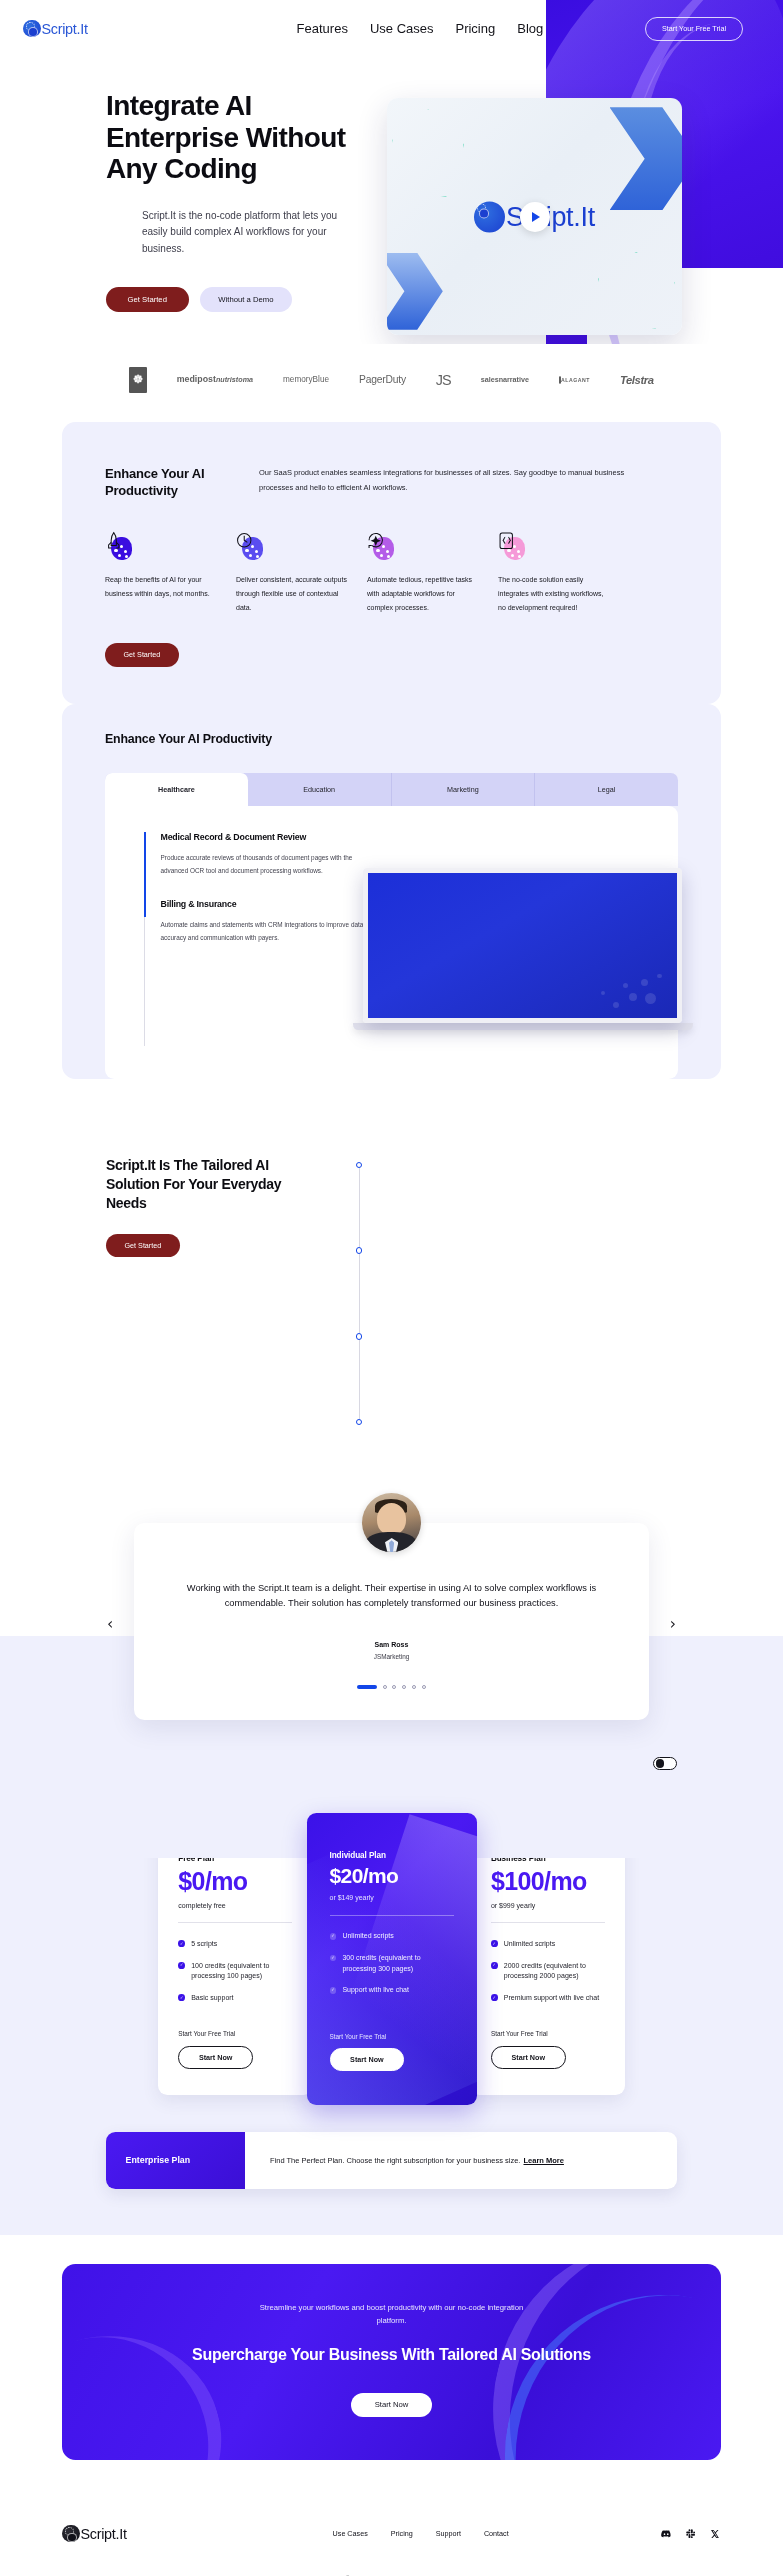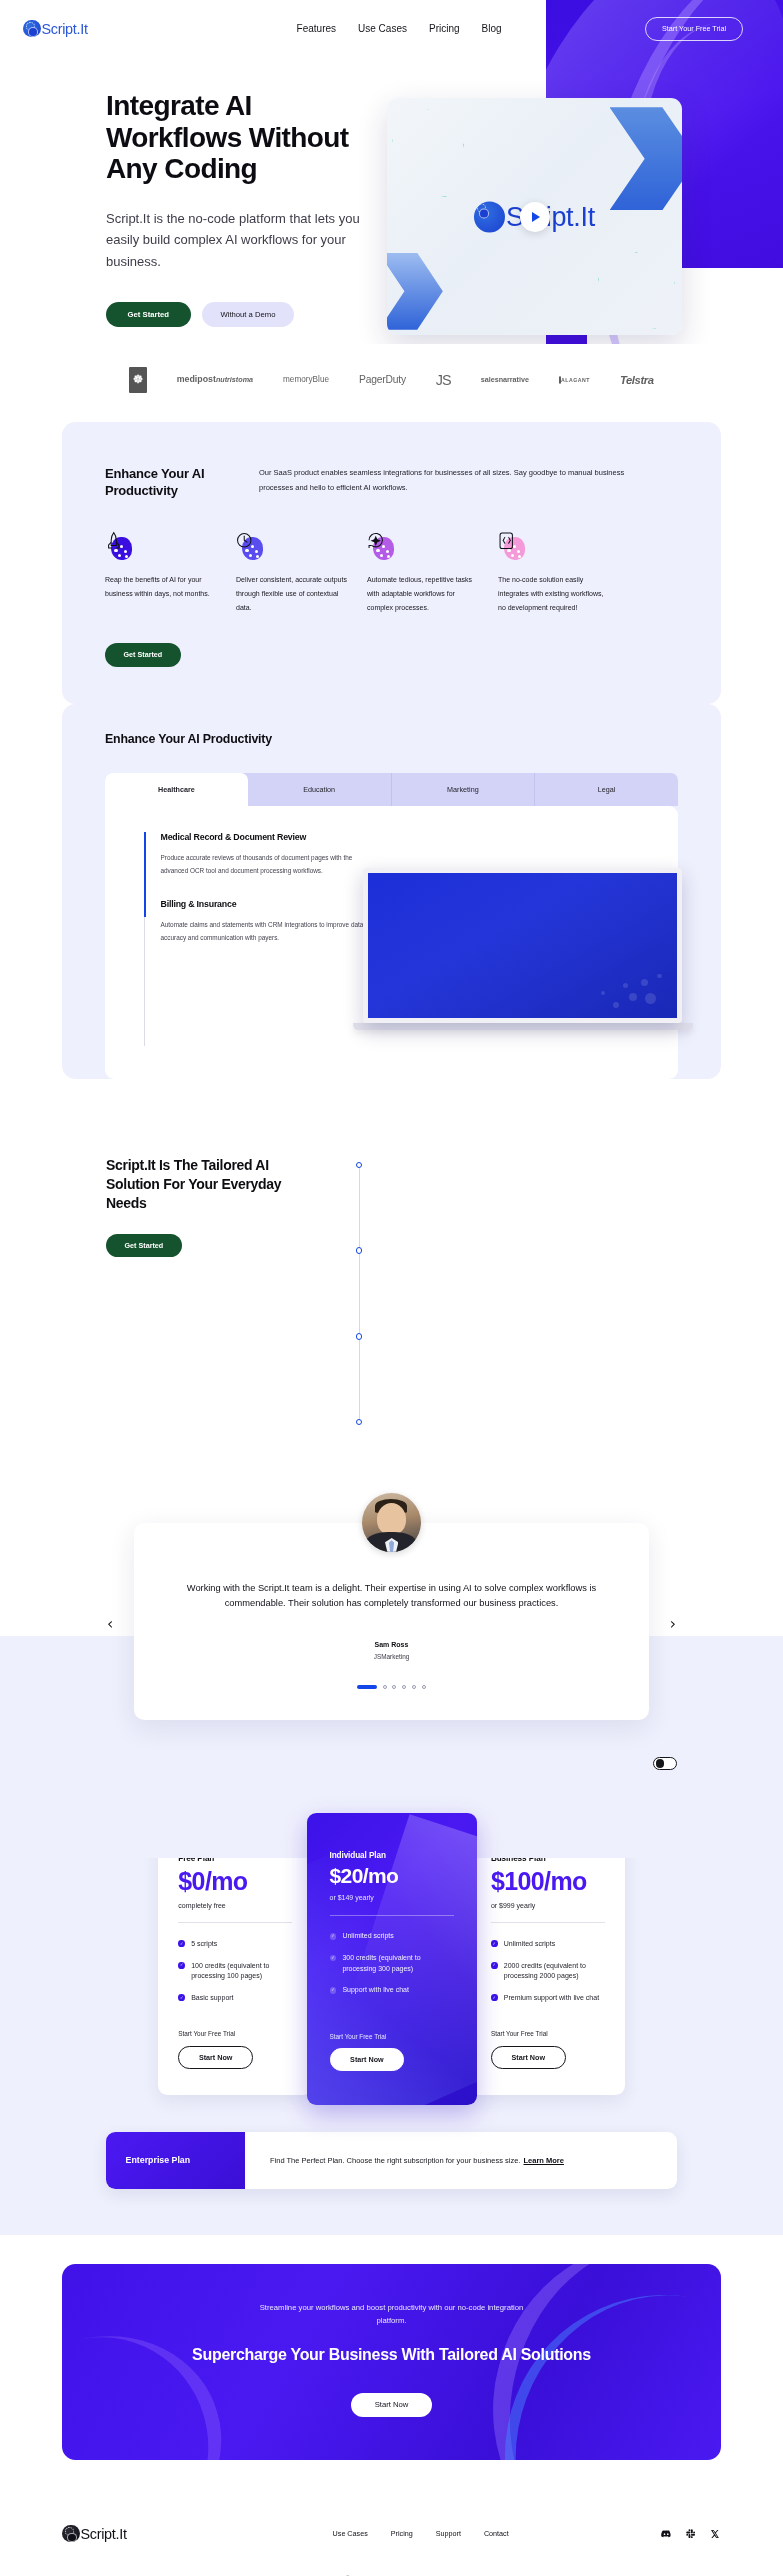--- a/index.html
+++ b/index.html
@@ -49,33 +49,33 @@
   .logo-mark:before{
     content:"";position:absolute;left:3.1px;top:2.1px;width:7.2px;height:7.2px;border-radius:50%;
     border:1px dotted rgba(255,255,255,.9);
   }
   .logo-mark:after{
     content:"";position:absolute;left:5.2px;top:7.7px;width:7.7px;height:7.7px;border-radius:50%;
     background:#1b3fd0;border:1px solid rgba(255,255,255,.65);
   }
   .logo-text{font-size:14.4px;font-weight:400;color:#2a57d6;letter-spacing:-0.3px;}
   .nav{display:flex;gap:22px;margin-left:209px;}
-  .nav a{font-size:10px;color:#14141a;text-decoration:none;}
+  .nav a{font-size:13px;color:#14141a;text-decoration:none;}
   .trial-btn{
     position:absolute;right:40px;top:16.5px;
     border:0.5px solid rgba(255,255,255,.8);color:#fff;background:transparent;
     border-radius:13.4px;padding:6.7px 16px;font-size:7.2px;cursor:pointer;
     font-family:inherit;
   }
   .hero-inner{position:relative;z-index:10;padding:90px 0 0 106px;max-width:361px;}
   h1.hero-title{font-size:28px;line-height:1.13;font-weight:800;letter-spacing:-0.6px;color:#0c0c12;}
-  .hero-sub{margin-top:23px;font-size:13px;line-height:1.65;color:#3d3d4a;max-width:289px;}
+  .hero-sub{margin-top:23px;font-size:10px;line-height:1.65;color:#3d3d4a;max-width:289px;margin-left:36px;}
   .hero-btns{margin-top:30px;display:flex;gap:11.3px;}
   .btn{border:none;border-radius:13.4px;font-size:7.7px;cursor:pointer;font-family:inherit;}
-  .btn-primary{background:#14532d;color:#fff;padding:7.7px 21.6px;font-weight:bold;}
+  .btn-primary{background:#7f1d1d;color:#fff;padding:7.7px 21.6px;}
   .btn-ghost{background:#e3e2fb;color:#12121a;padding:7.7px 18.5px;}
   .hero-video{
     position:absolute;right:101px;top:98px;width:295px;height:237px;border-radius:11.3px;
     background:linear-gradient(135deg,#f2f6fa 0%,#e9eff6 45%,#eef2f8 100%);
     box-shadow:0 11.3px 31px rgba(30,30,90,.16);overflow:hidden;z-index:12;
   }
   .hv-chev1{position:absolute;right:-15.5px;top:9.3px;width:88px;height:103px;
     background:linear-gradient(180deg,#5b8ee0,#2f63d8);
     clip-path:polygon(0 0,60% 0,100% 50%,60% 100%,0 100%,40% 50%);}
   .hv-chev2{position:absolute;left:-8.2px;bottom:5.2px;width:64px;height:77px;
@@ -303,21 +303,21 @@
       <nav class="nav">
         <a href="#">Features</a>
         <a href="#">Use Cases</a>
         <a href="#">Pricing</a>
         <a href="#">Blog</a>
       </nav>
       <button class="trial-btn">Start Your Free Trial</button>
     </div>
 
     <div class="hero-inner">
-      <h1 class="hero-title">Integrate AI Workflows Without Any Coding</h1>
+      <h1 class="hero-title">Integrate AI Enterprise Without Any Coding</h1>
       <p class="hero-sub">Script.It is the no-code platform that lets you easily build complex AI workflows for your business.</p>
       <div class="hero-btns">
         <button class="btn btn-primary">Get Started</button>
         <button class="btn btn-ghost">Without a Demo</button>
       </div>
     </div>
 
     <div class="hero-video">
       <div class="hv-tri1"></div>
       <div class="hv-tri2"></div>

